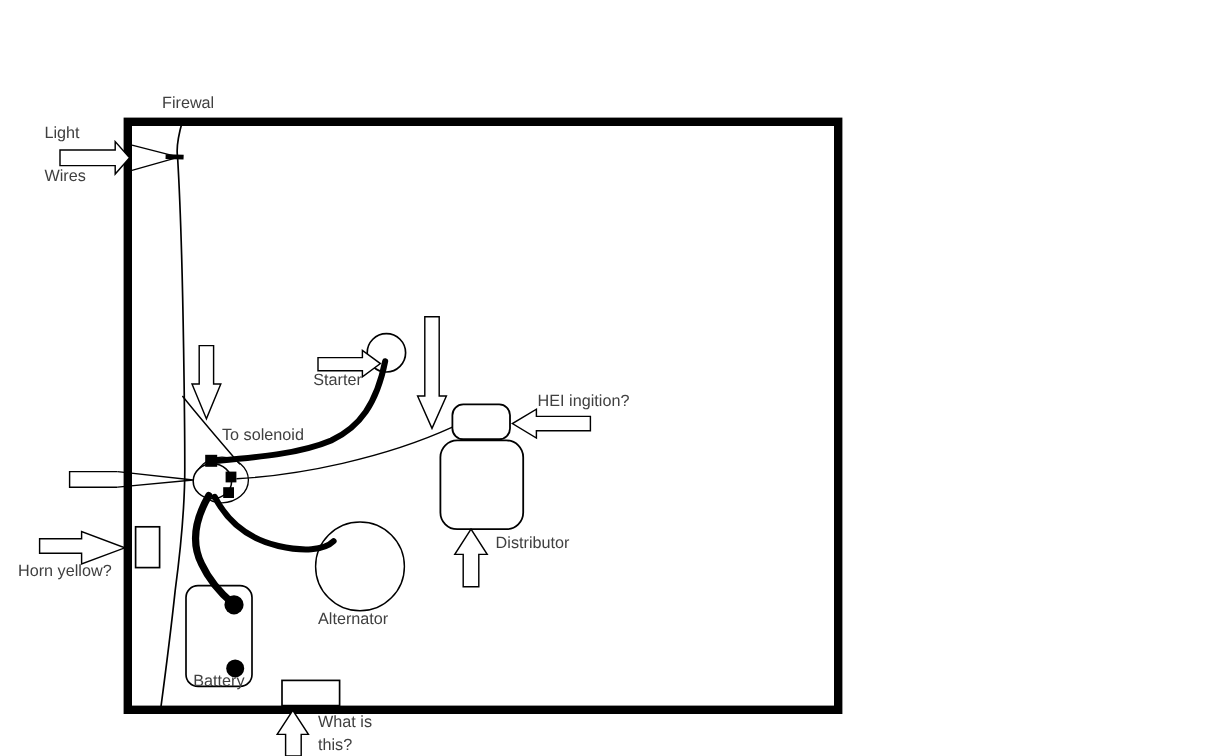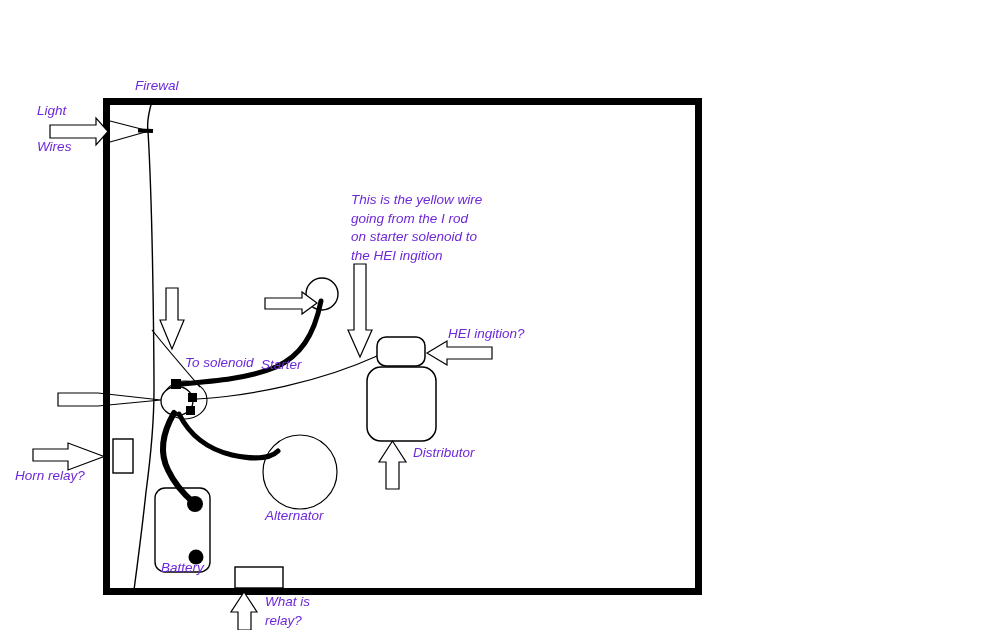--- a/index.html
+++ b/index.html
@@ -2,30 +2,29 @@
 <html><head>
 <meta charset="utf-8">
 <style>
   html,body{margin:0;padding:0;background:#ffffff;}
   #canvas{
     position:relative;width:1008px;height:630px;background:#ffffff;overflow:hidden;
     font-family:"Liberation Sans", sans-serif;color:#000;
   }
   #linework{position:absolute;left:0;top:0;}
   .lbl{
-    position:absolute;font-size:13.5px;line-height:18.5px;color:#6d28d9;
+    position:absolute;font-size:13.5px;line-height:18.5px;color:#404040;
     white-space:pre-line;
-    font-style:italic;
   }
   .lbl-firewall{left:135px;top:77px;}
   .lbl-light{left:37px;top:102px;}
   .lbl-wires{left:37px;top:138px;}
   .lbl-fuse-note{left:160px;top:212px;width:140px;}
   .lbl-yellow-note{left:351px;top:191px;width:150px;}
-  .lbl-starter{left:261px;top:308px;margin-top:48px;}
+  .lbl-starter{left:261px;top:308px;}
   .lbl-to-starter{left:185px;top:354px;}
   .lbl-hei{left:448px;top:325px;}
   .lbl-solenoid{left:3px;top:370px;width:115px;}
   .lbl-horn{left:15px;top:467px;}
   .lbl-distributor{left:413px;top:444px;}
   .lbl-alternator{left:265px;top:507px;}
   .lbl-battery{left:161px;top:559px;}
   .lbl-what{left:265px;top:593px;}
 </style>
 </head>
@@ -93,26 +92,22 @@
     <polygon points="244,592 231,612 238,612 238,630 251,630 251,612 257,612" fill="#fff" stroke="#000" stroke-width="1.2"></polygon>
 
     <polygon points="360,357 348,330 354,330 354,264 366,264 366,330 372,330" fill="#fff" stroke="#000" stroke-width="1.2"></polygon>
 
     <polygon points="172,349 160,320 166,320 166,288 178,288 178,320 184,320" fill="#fff" stroke="#000" stroke-width="1.2"></polygon>
   </svg>
 
   <div class="lbl lbl-firewall">Firewal</div>
   <div class="lbl lbl-light">Light</div>
   <div class="lbl lbl-wires">Wires</div>
-  <div class="lbl lbl-yellow-note">This is the yellow wire
-going from the I rod
-on starter solenoid to
-the HEI ingition</div>
   <div class="lbl lbl-starter">Starter</div>
   <div class="lbl lbl-to-starter">To solenoid</div>
   <div class="lbl lbl-hei">HEI ingition?</div>
-  <div class="lbl lbl-horn">Horn relay?</div>
+  <div class="lbl lbl-horn">Horn yellow?</div>
   <div class="lbl lbl-distributor">Distributor</div>
   <div class="lbl lbl-alternator">Alternator</div>
   <div class="lbl lbl-battery">Battery</div>
   <div class="lbl lbl-what">What is
-relay?</div>
+this?</div>
 </div>
 
 </body></html>

